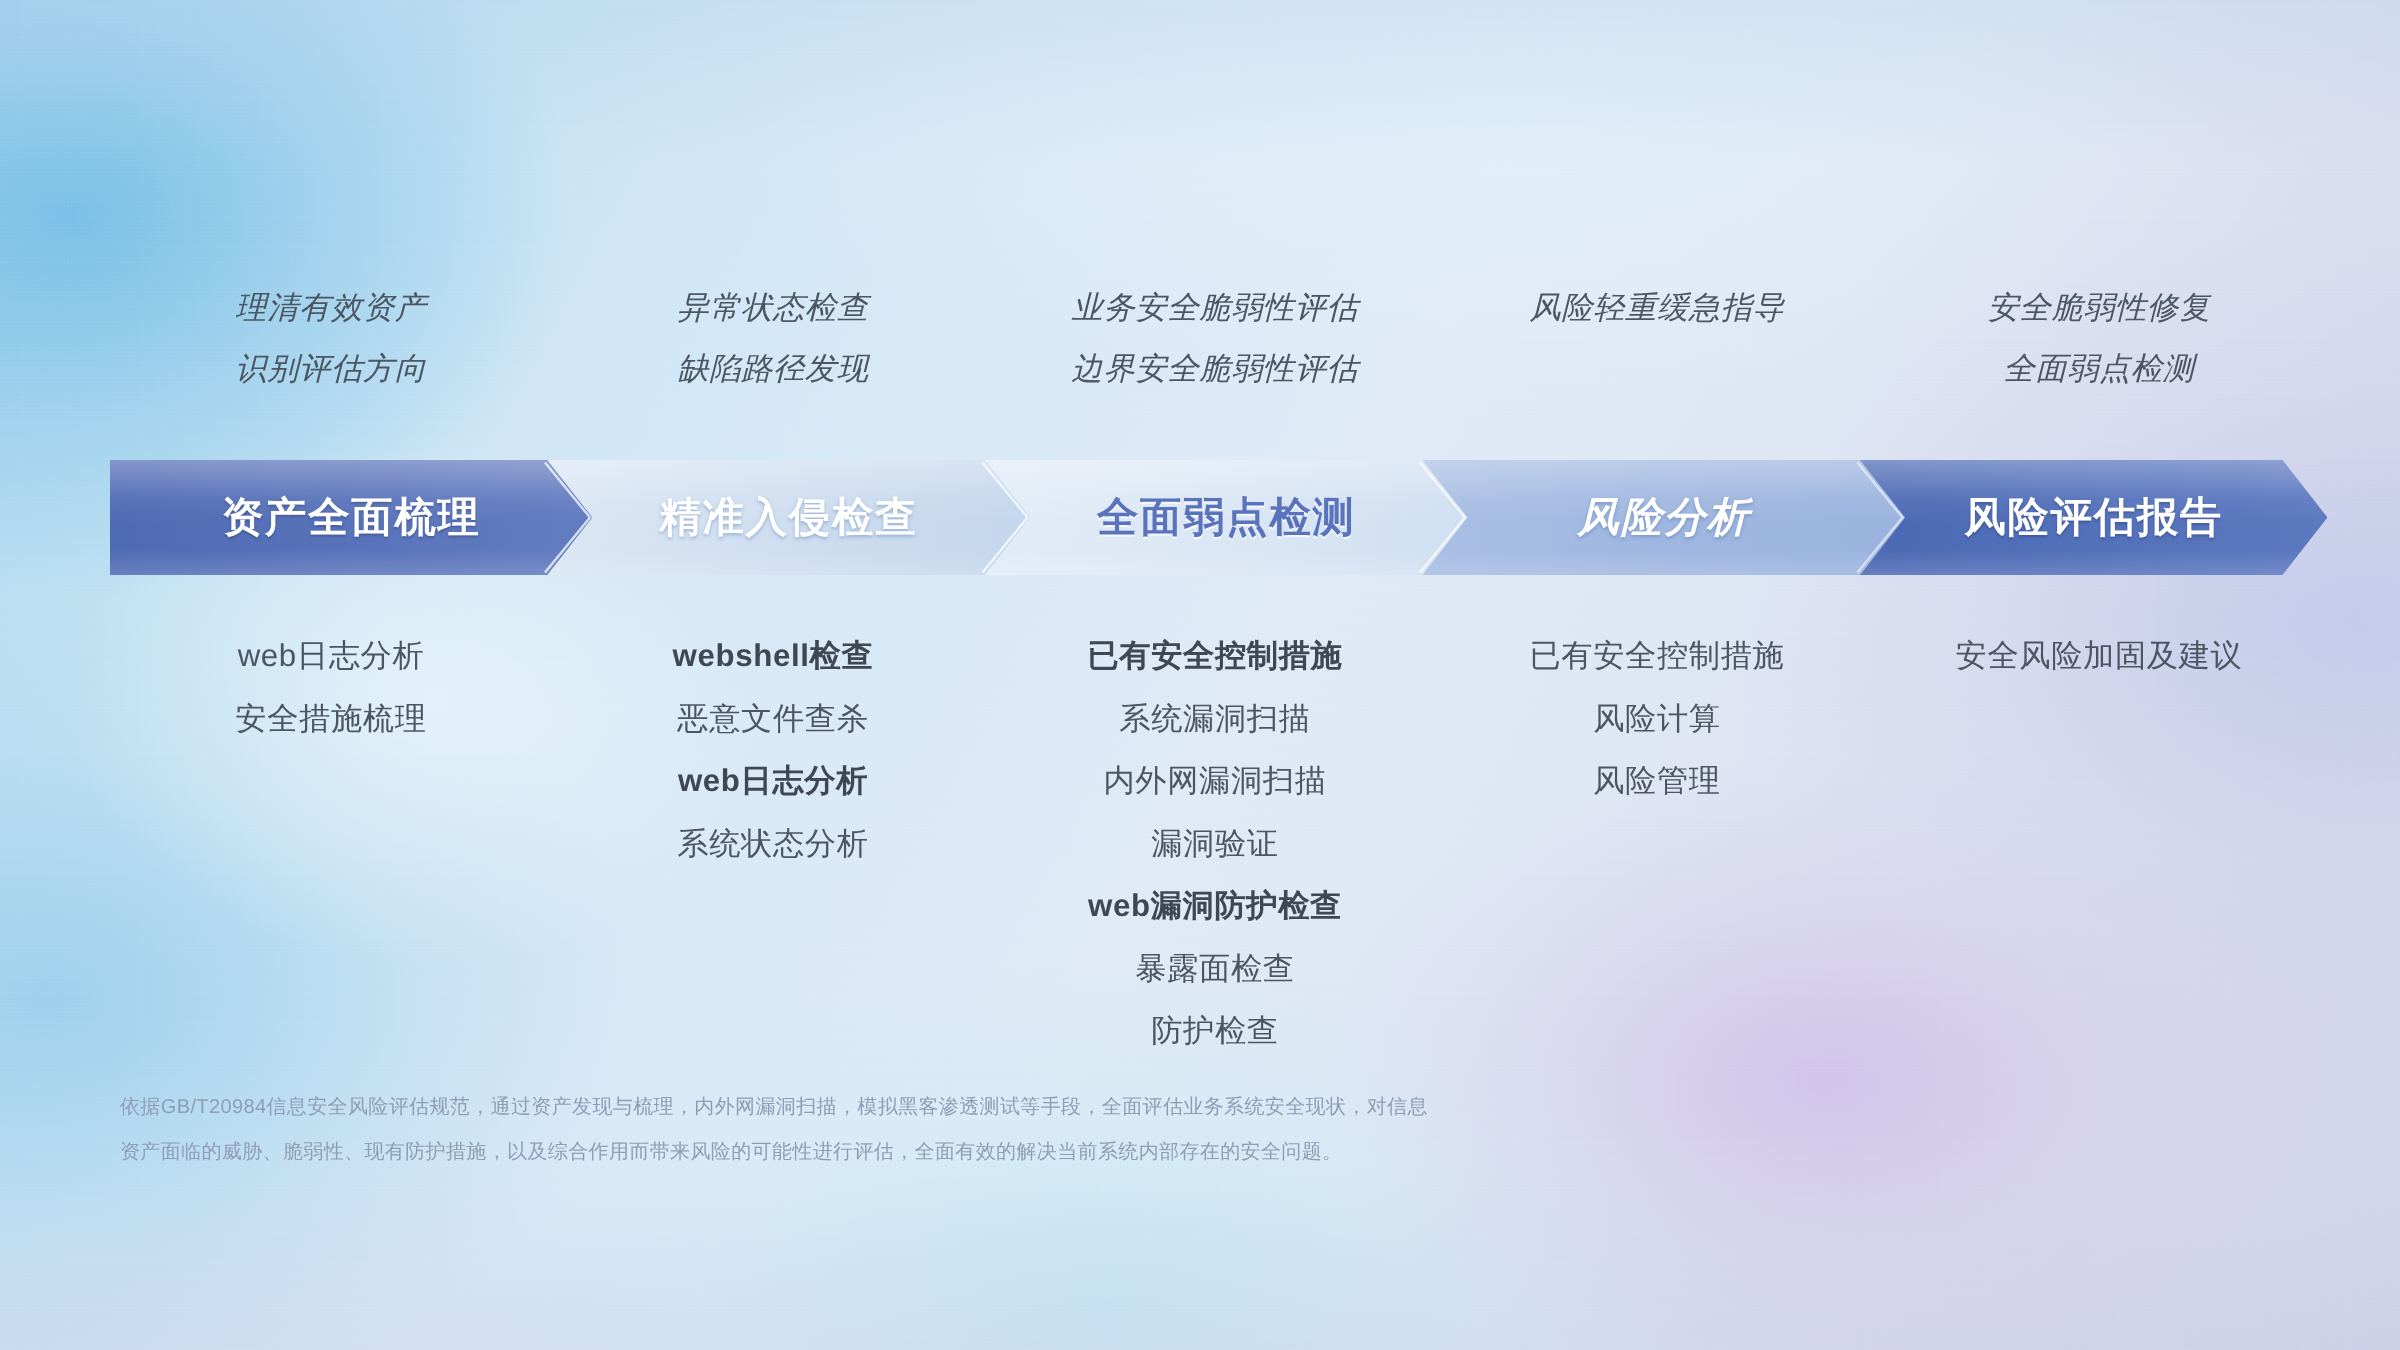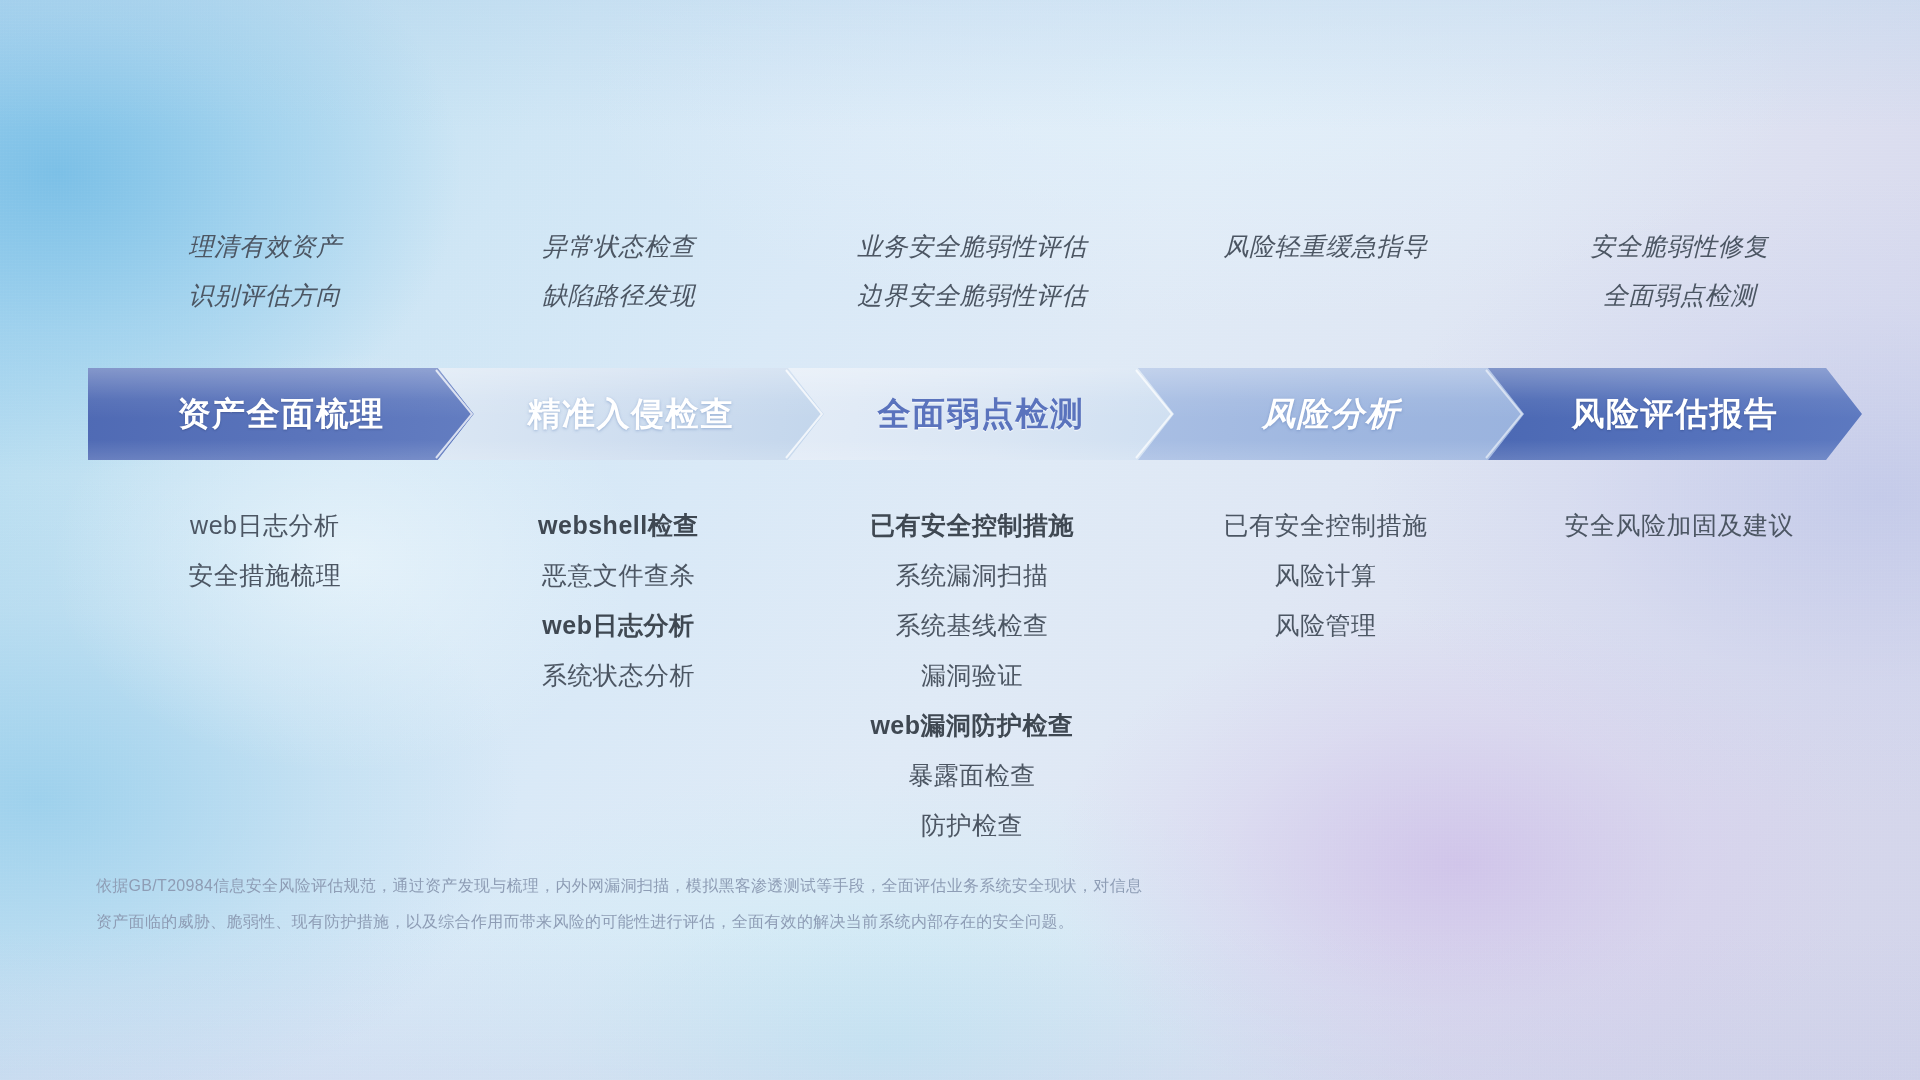--- a/index.html
+++ b/index.html
@@ -320,21 +320,21 @@
       <div class="bottom-col">
         <span class="line em">webshell检查</span>
         <span class="line">恶意文件查杀</span>
         <span class="line em">web日志分析</span>
         <span class="line">系统状态分析</span>
       </div>
 
       <div class="bottom-col">
         <span class="line em">已有安全控制措施</span>
         <span class="line">系统漏洞扫描</span>
-        <span class="line">系统基线检查</span>
+        <span class="line">内外网漏洞扫描</span>
         <span class="line">漏洞验证</span>
         <span class="line em">web漏洞防护检查</span>
         <span class="line">暴露面检查</span>
         <span class="line">防护检查</span>
       </div>
 
       <div class="bottom-col">
         <span class="line">已有安全控制措施</span>
         <span class="line">风险计算</span>
         <span class="line">风险管理</span>

